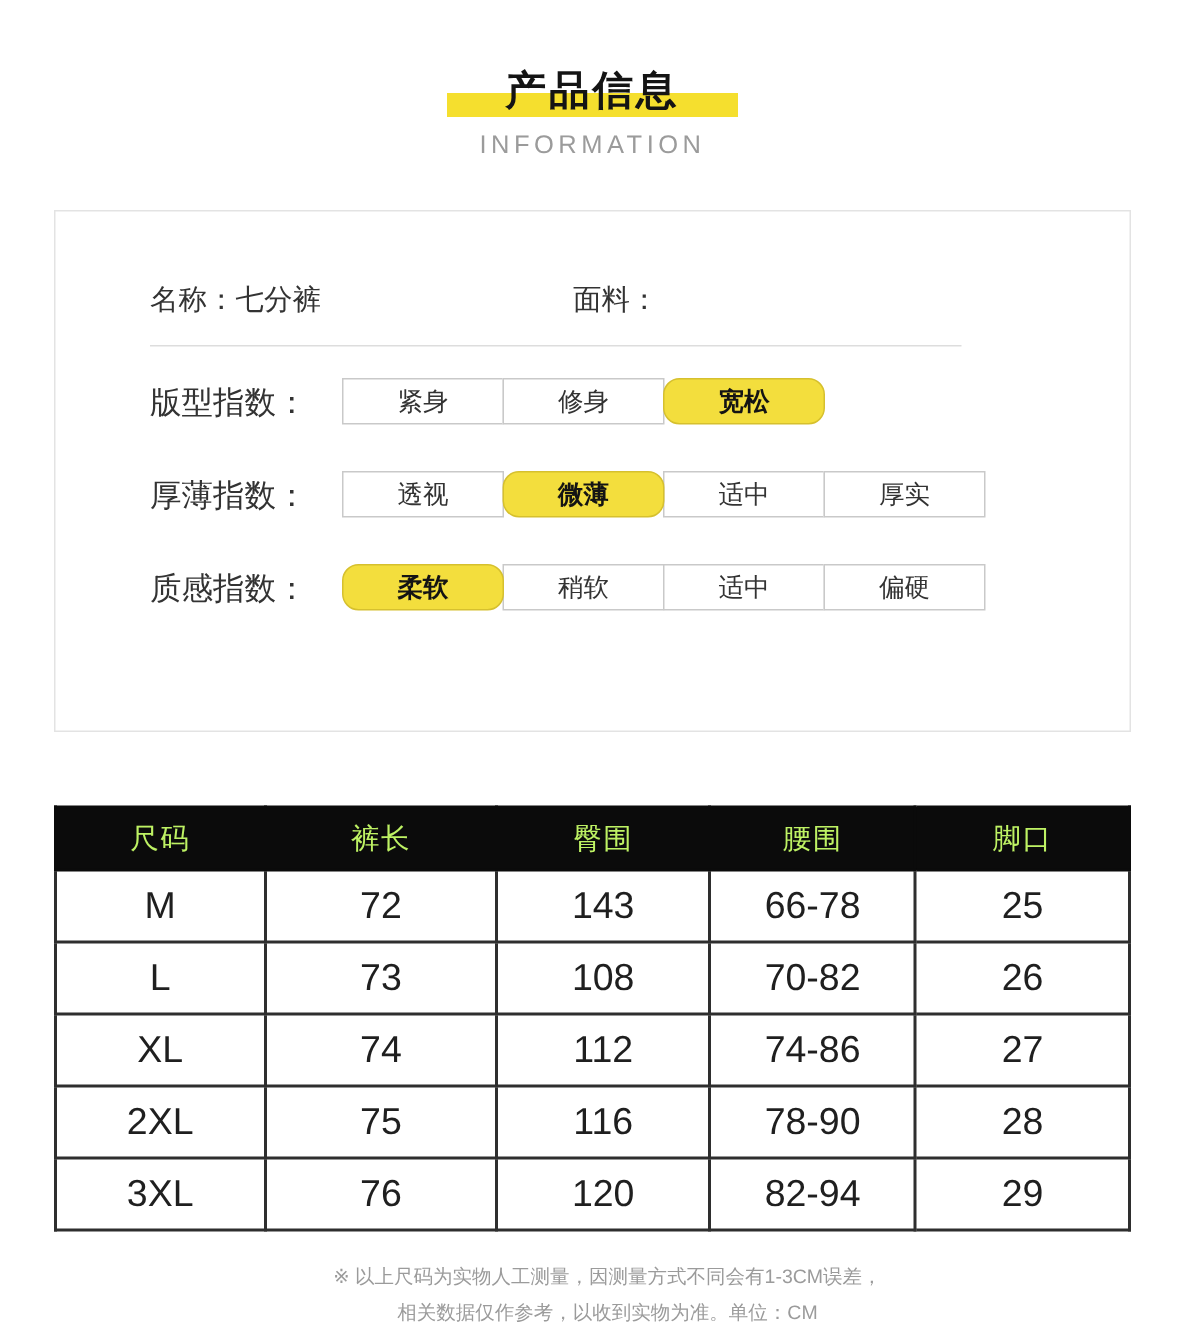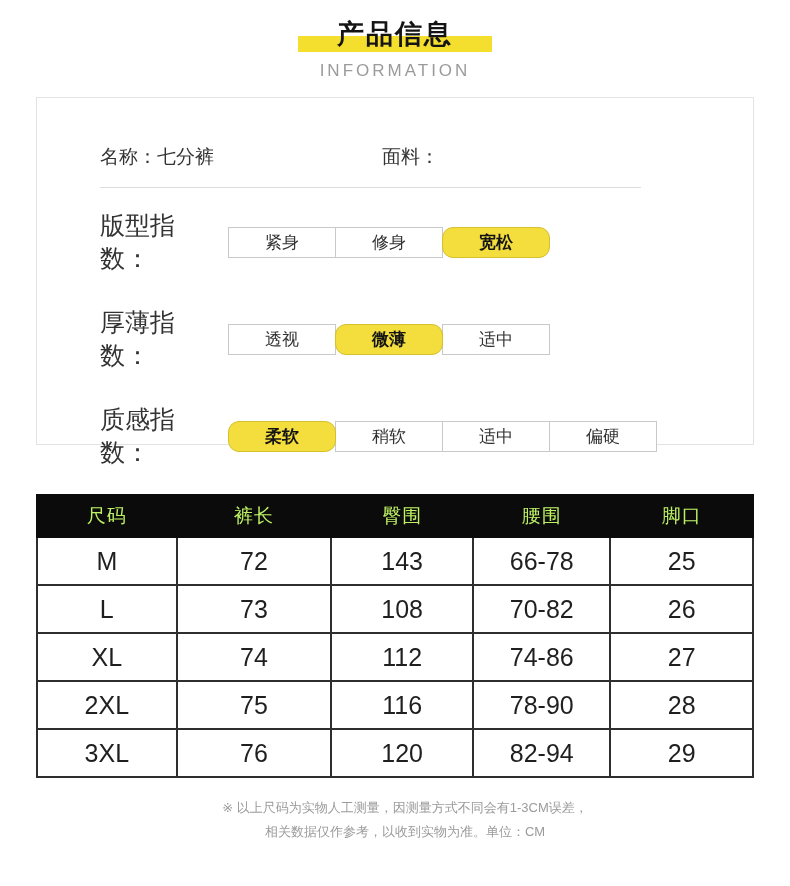--- a/index.html
+++ b/index.html
@@ -3,47 +3,47 @@
 <meta charset="utf-8">
 <style>
   * { margin: 0; padding: 0; box-sizing: border-box; }
   html, body { background: #ffffff; }
   body {
     width: 790px; height: 886px; overflow: hidden;
     font-family: "Liberation Sans", "DejaVu Sans", sans-serif;
   }
 
   
-  .header { padding-top: 20px; text-align: center; }
+  .header { padding-top: 46px; text-align: center; }
   .title-wrap { position: relative; display: inline-block; padding: 0 39px; }
   .title-bar {
     position: absolute; left: 0; right: 0; bottom: -4px; height: 16px;
     background: #f5df2e;
   }
   .title-text {
     position: relative; z-index: 1;
     font-size: 27px; font-weight: bold; color: #141414; letter-spacing: 2px;
     line-height: 28px;
   }
   .subtitle {
     margin-top: 13px; font-size: 17px; color: #9b9b9b; letter-spacing: 3px;
   }
 
   
   .info-box {
-    width: 718px; height: 348px; margin: 16px auto 0;
+    width: 718px; height: 348px; margin: 33px auto 0;
     border: 1px solid #e3e3e3; background: #fff;
   }
   .name-row { display: flex; margin: 46px 0 0 63px; font-size: 19px; color: #333; }
   .field-fabric { margin-left: 168px; }
   .divider { height: 1px; background: #dddddd; margin: 17px 0 0 63px; width: 541px; }
 
   .index-row { display: flex; align-items: center; margin: 31px 0 0 63px; }
   .index-row.first { margin-top: 21px; }
-  .index-label { width: 112px; font-size: 25px; color: #333; }
+  .index-label { width: 112px; font-size: 21px; color: #333; }
   .index-options { display: flex; padding-left: 16px; }
   .index-option {
     width: 108px; height: 31px; line-height: 29px; text-align: center;
     font-size: 17px; color: #333; background: #fff;
     border: 1px solid #c9c9c9; margin-left: -1px;
   }
   .index-option:first-child { margin-left: 0; }
   .index-option.selected {
     background: #f3de3d; border-color: #d6c02e;
     font-weight: bold; color: #141414; position: relative; z-index: 1; border-radius: 11px;
@@ -104,20 +104,21 @@
         <div class="index-option selected">宽松</div>
       </div>
     </div>
 
     <div class="index-row">
       <div class="index-label">厚薄指数：</div>
       <div class="index-options">
         <div class="index-option">透视</div>
         <div class="index-option selected">微薄</div>
         <div class="index-option">适中</div>
+        <div class="index-option">厚实</div>
       </div>
     </div>
 
     <div class="index-row">
       <div class="index-label">质感指数：</div>
       <div class="index-options">
         <div class="index-option selected">柔软</div>
         <div class="index-option">稍软</div>
         <div class="index-option">适中</div>
         <div class="index-option">偏硬</div>

